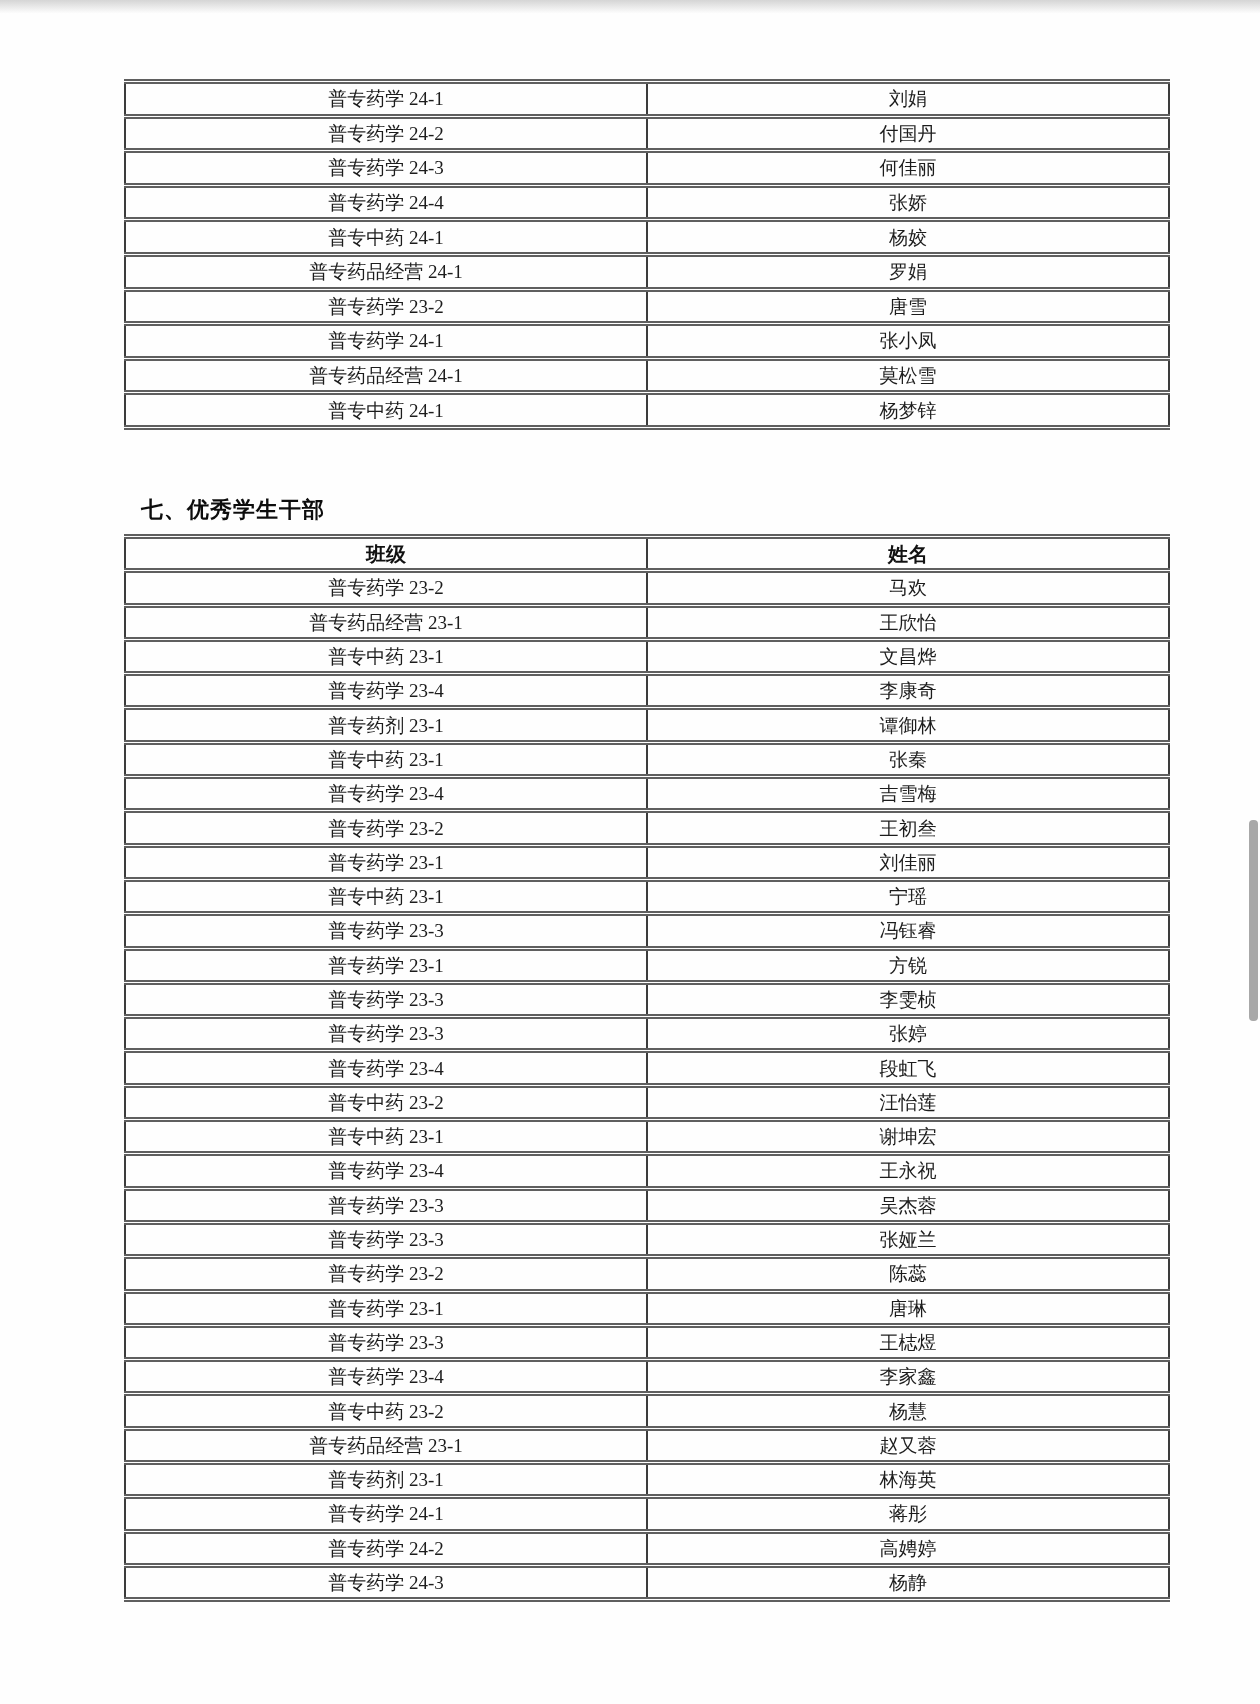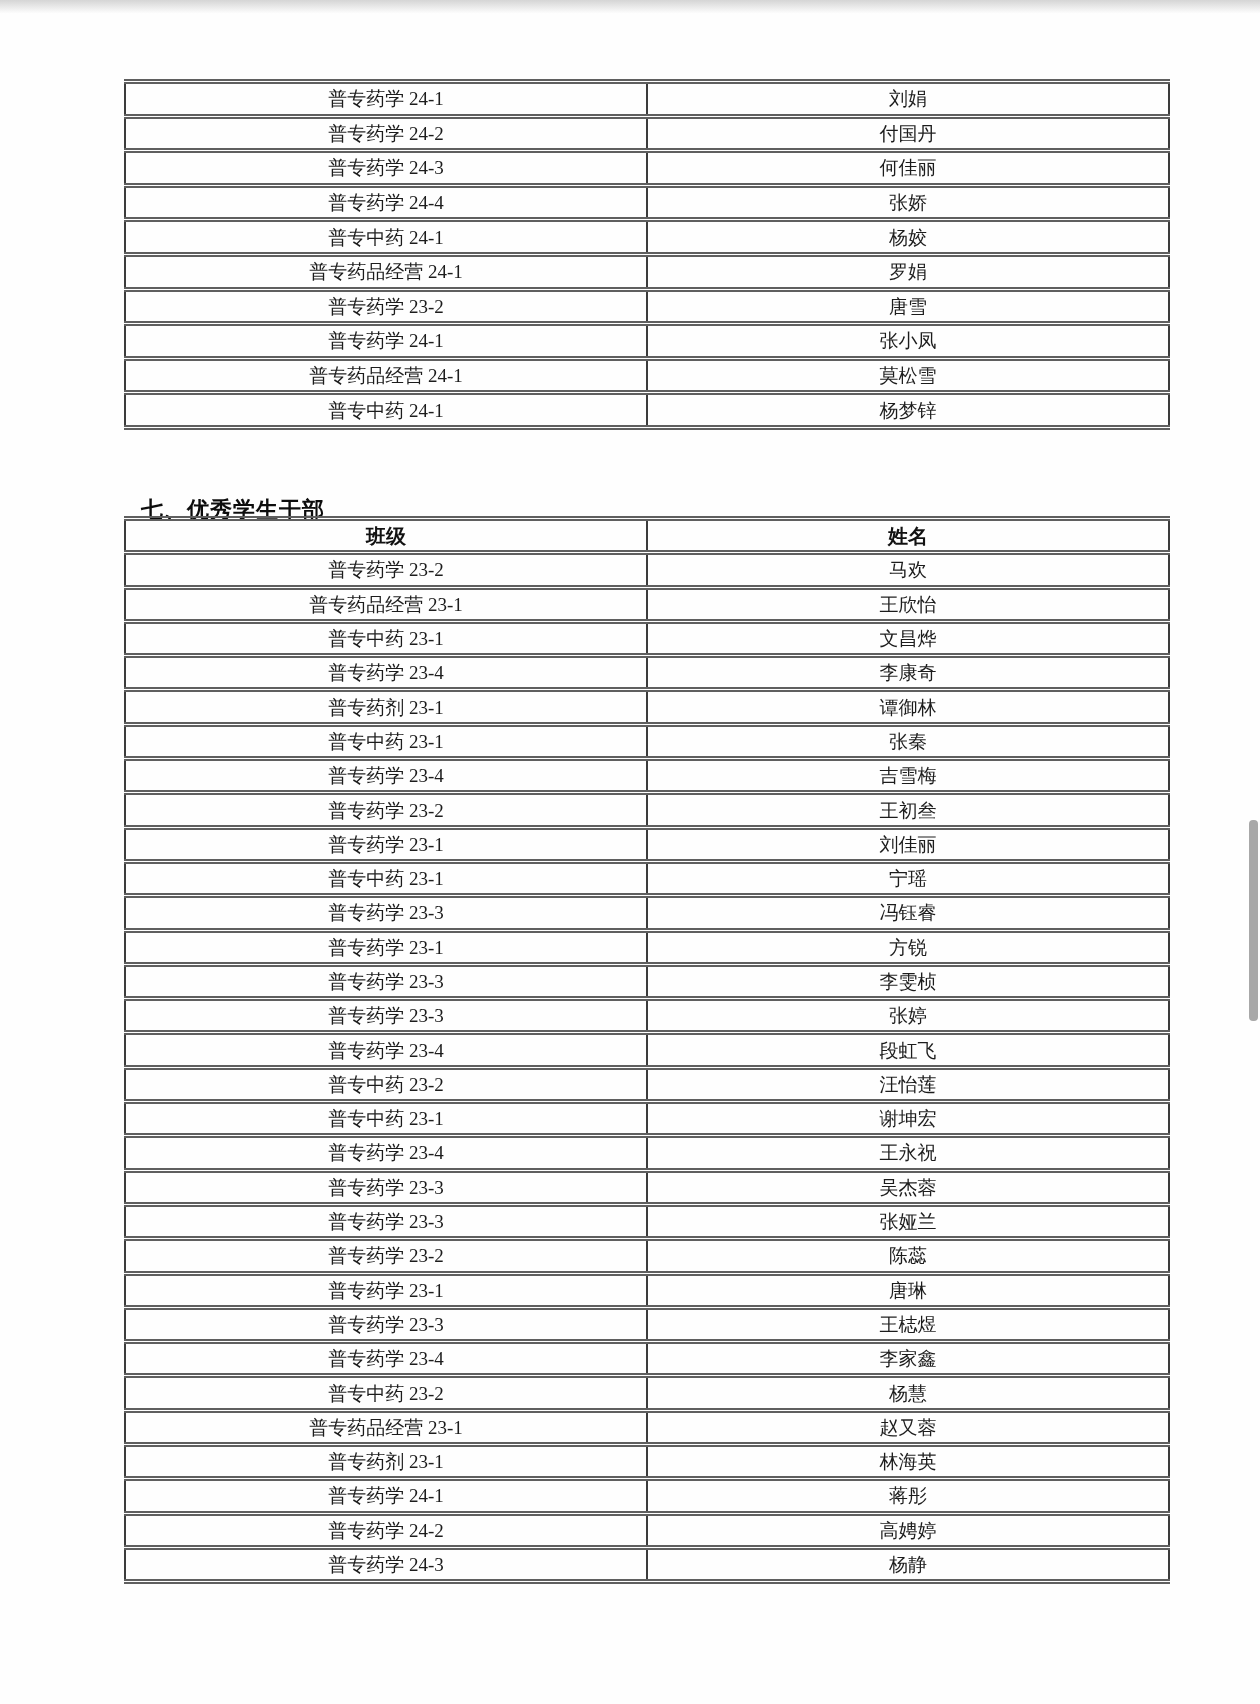--- a/index.html
+++ b/index.html
@@ -46,21 +46,21 @@
     font-weight: normal;
     line-height: 1;
     white-space: nowrap;
     overflow: hidden;
   }
   .tbl tr:first-child td, .tbl tr:first-child th {
     border-top: 5px double #5f5f5f;
   }
   .tbl-continued { top: 79px; }
   .tbl-continued td { height: 29.6px; }
-  .tbl-cadre { top: 516px; }
+  .tbl-cadre { top: 534px; }
   .tbl-cadre td, .tbl-cadre th { height: 29.3px; }
   .tbl-cadre th {
     font-family: "Liberation Sans", "DejaVu Sans", sans-serif;
     font-weight: bold;
     font-size: 20px;
     color: #111;
   }
   .section-heading {
     position: absolute;
     left: 133px;

